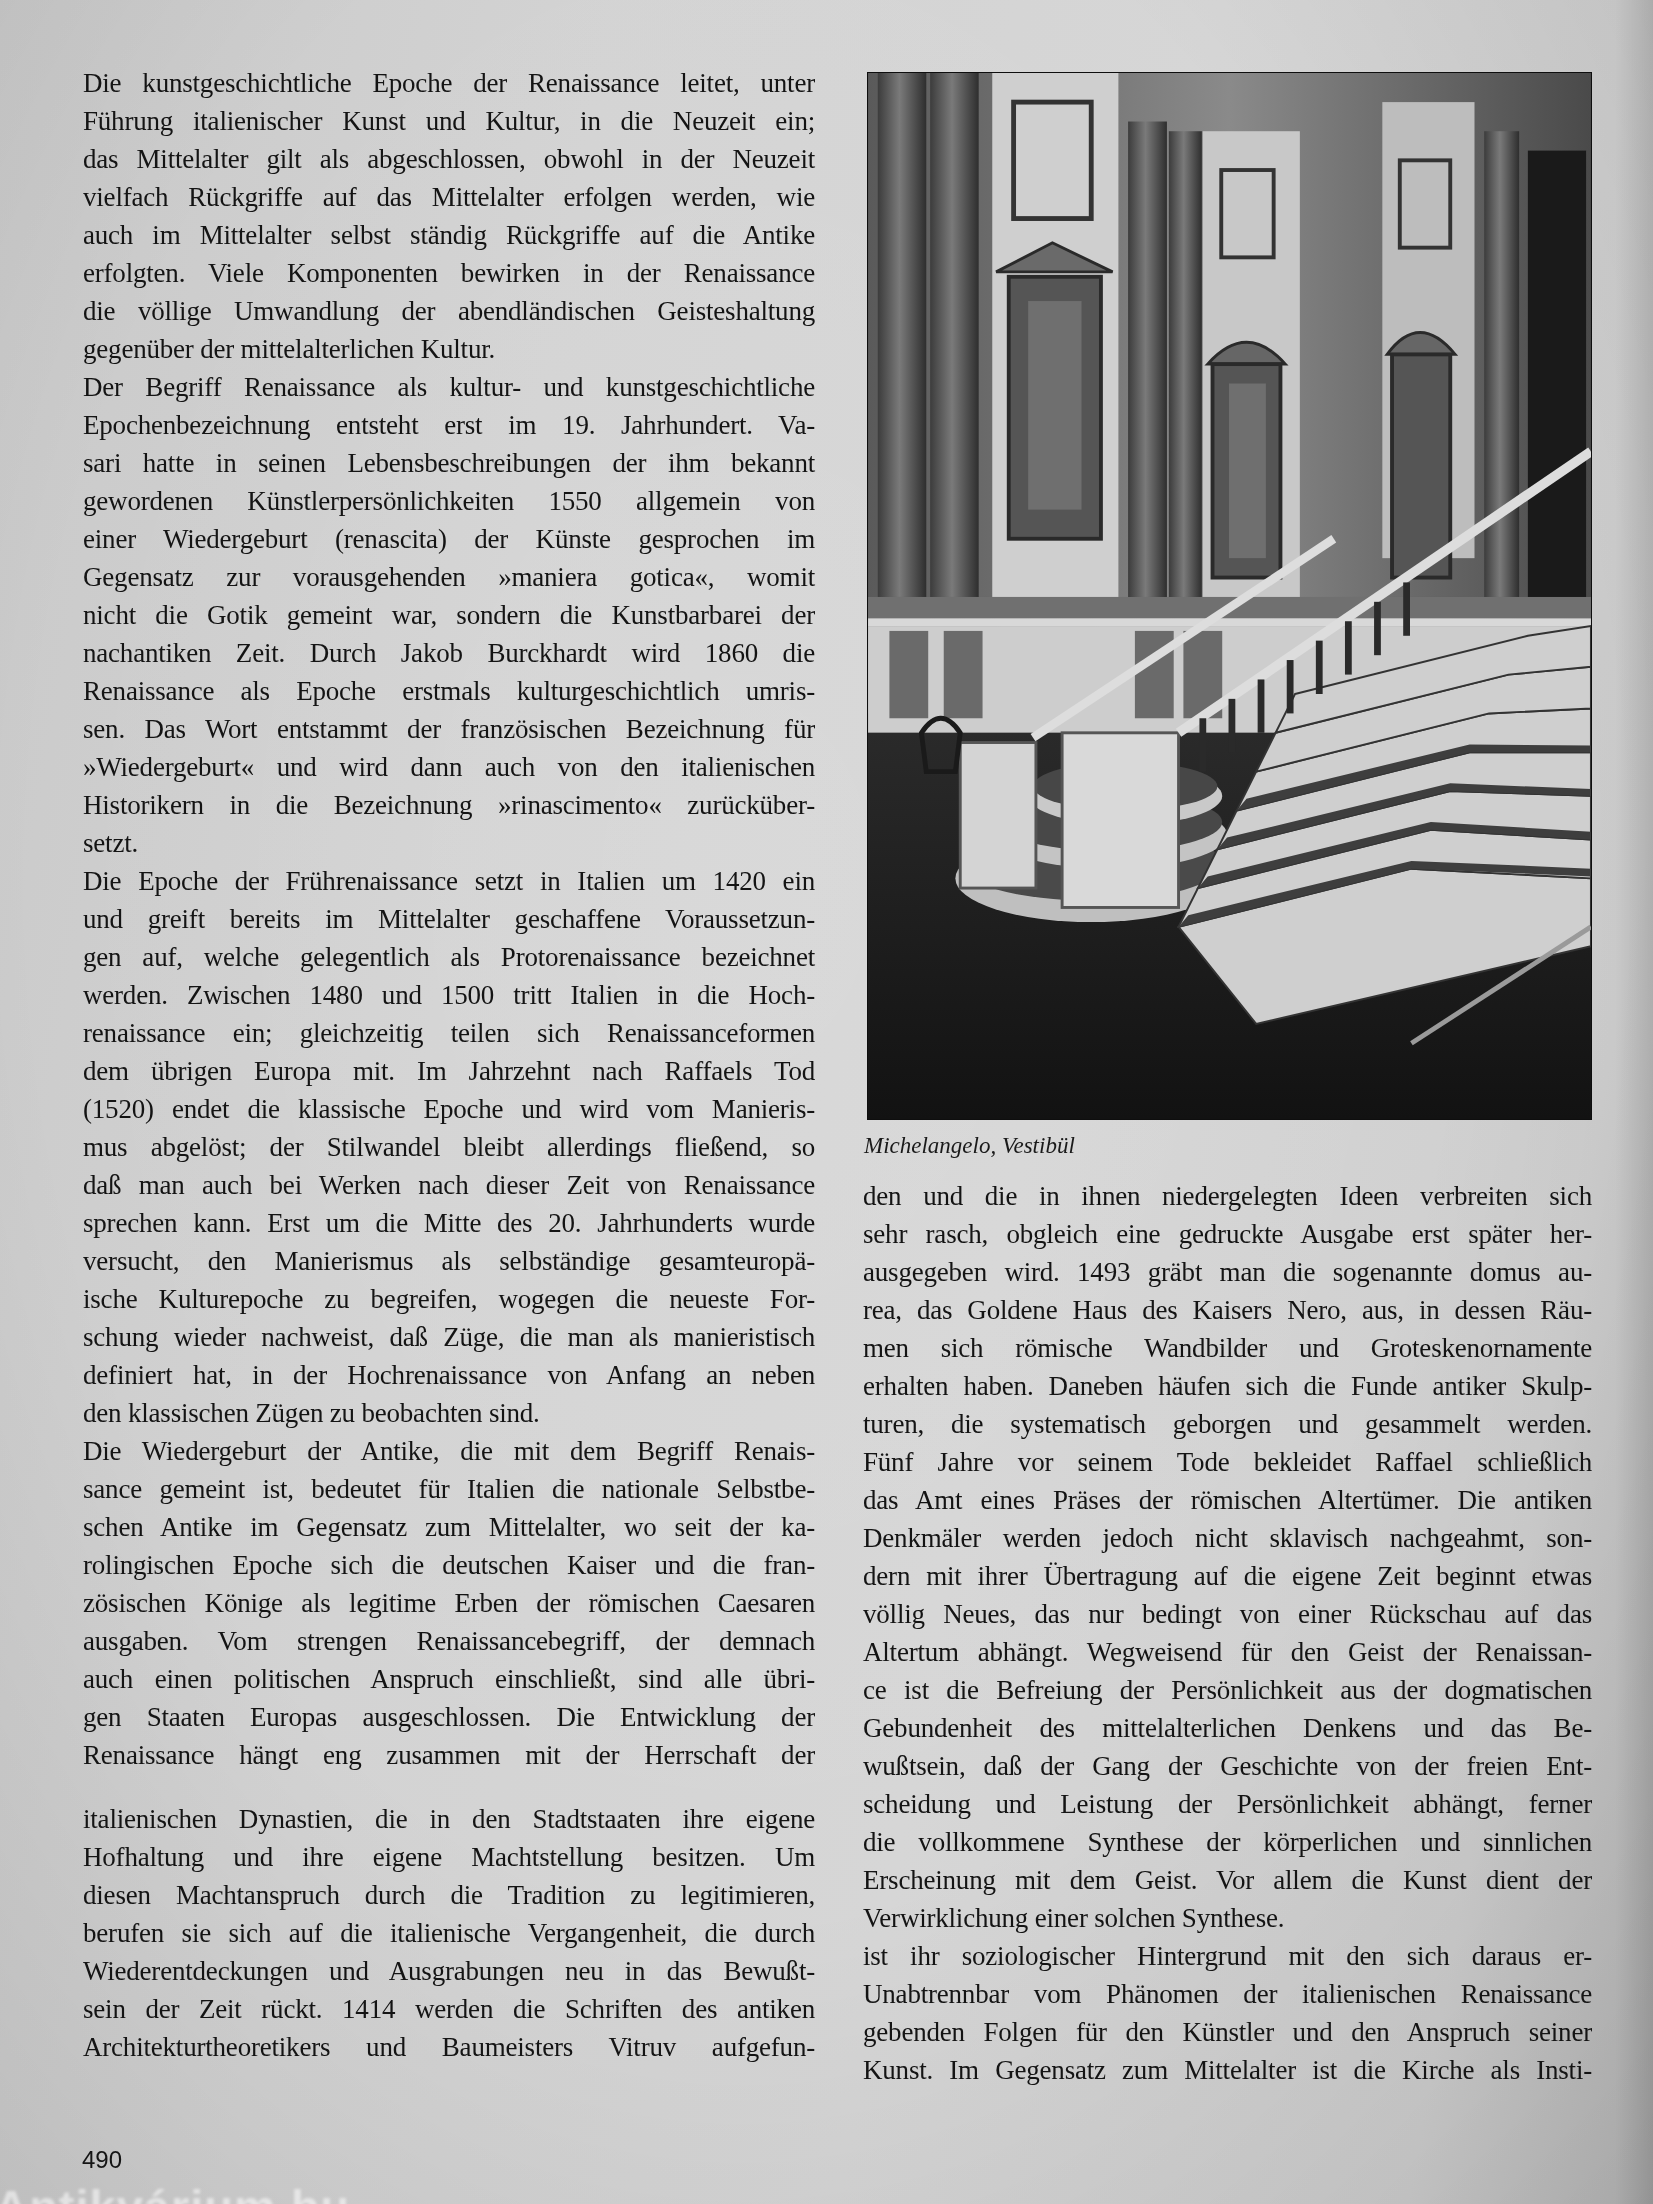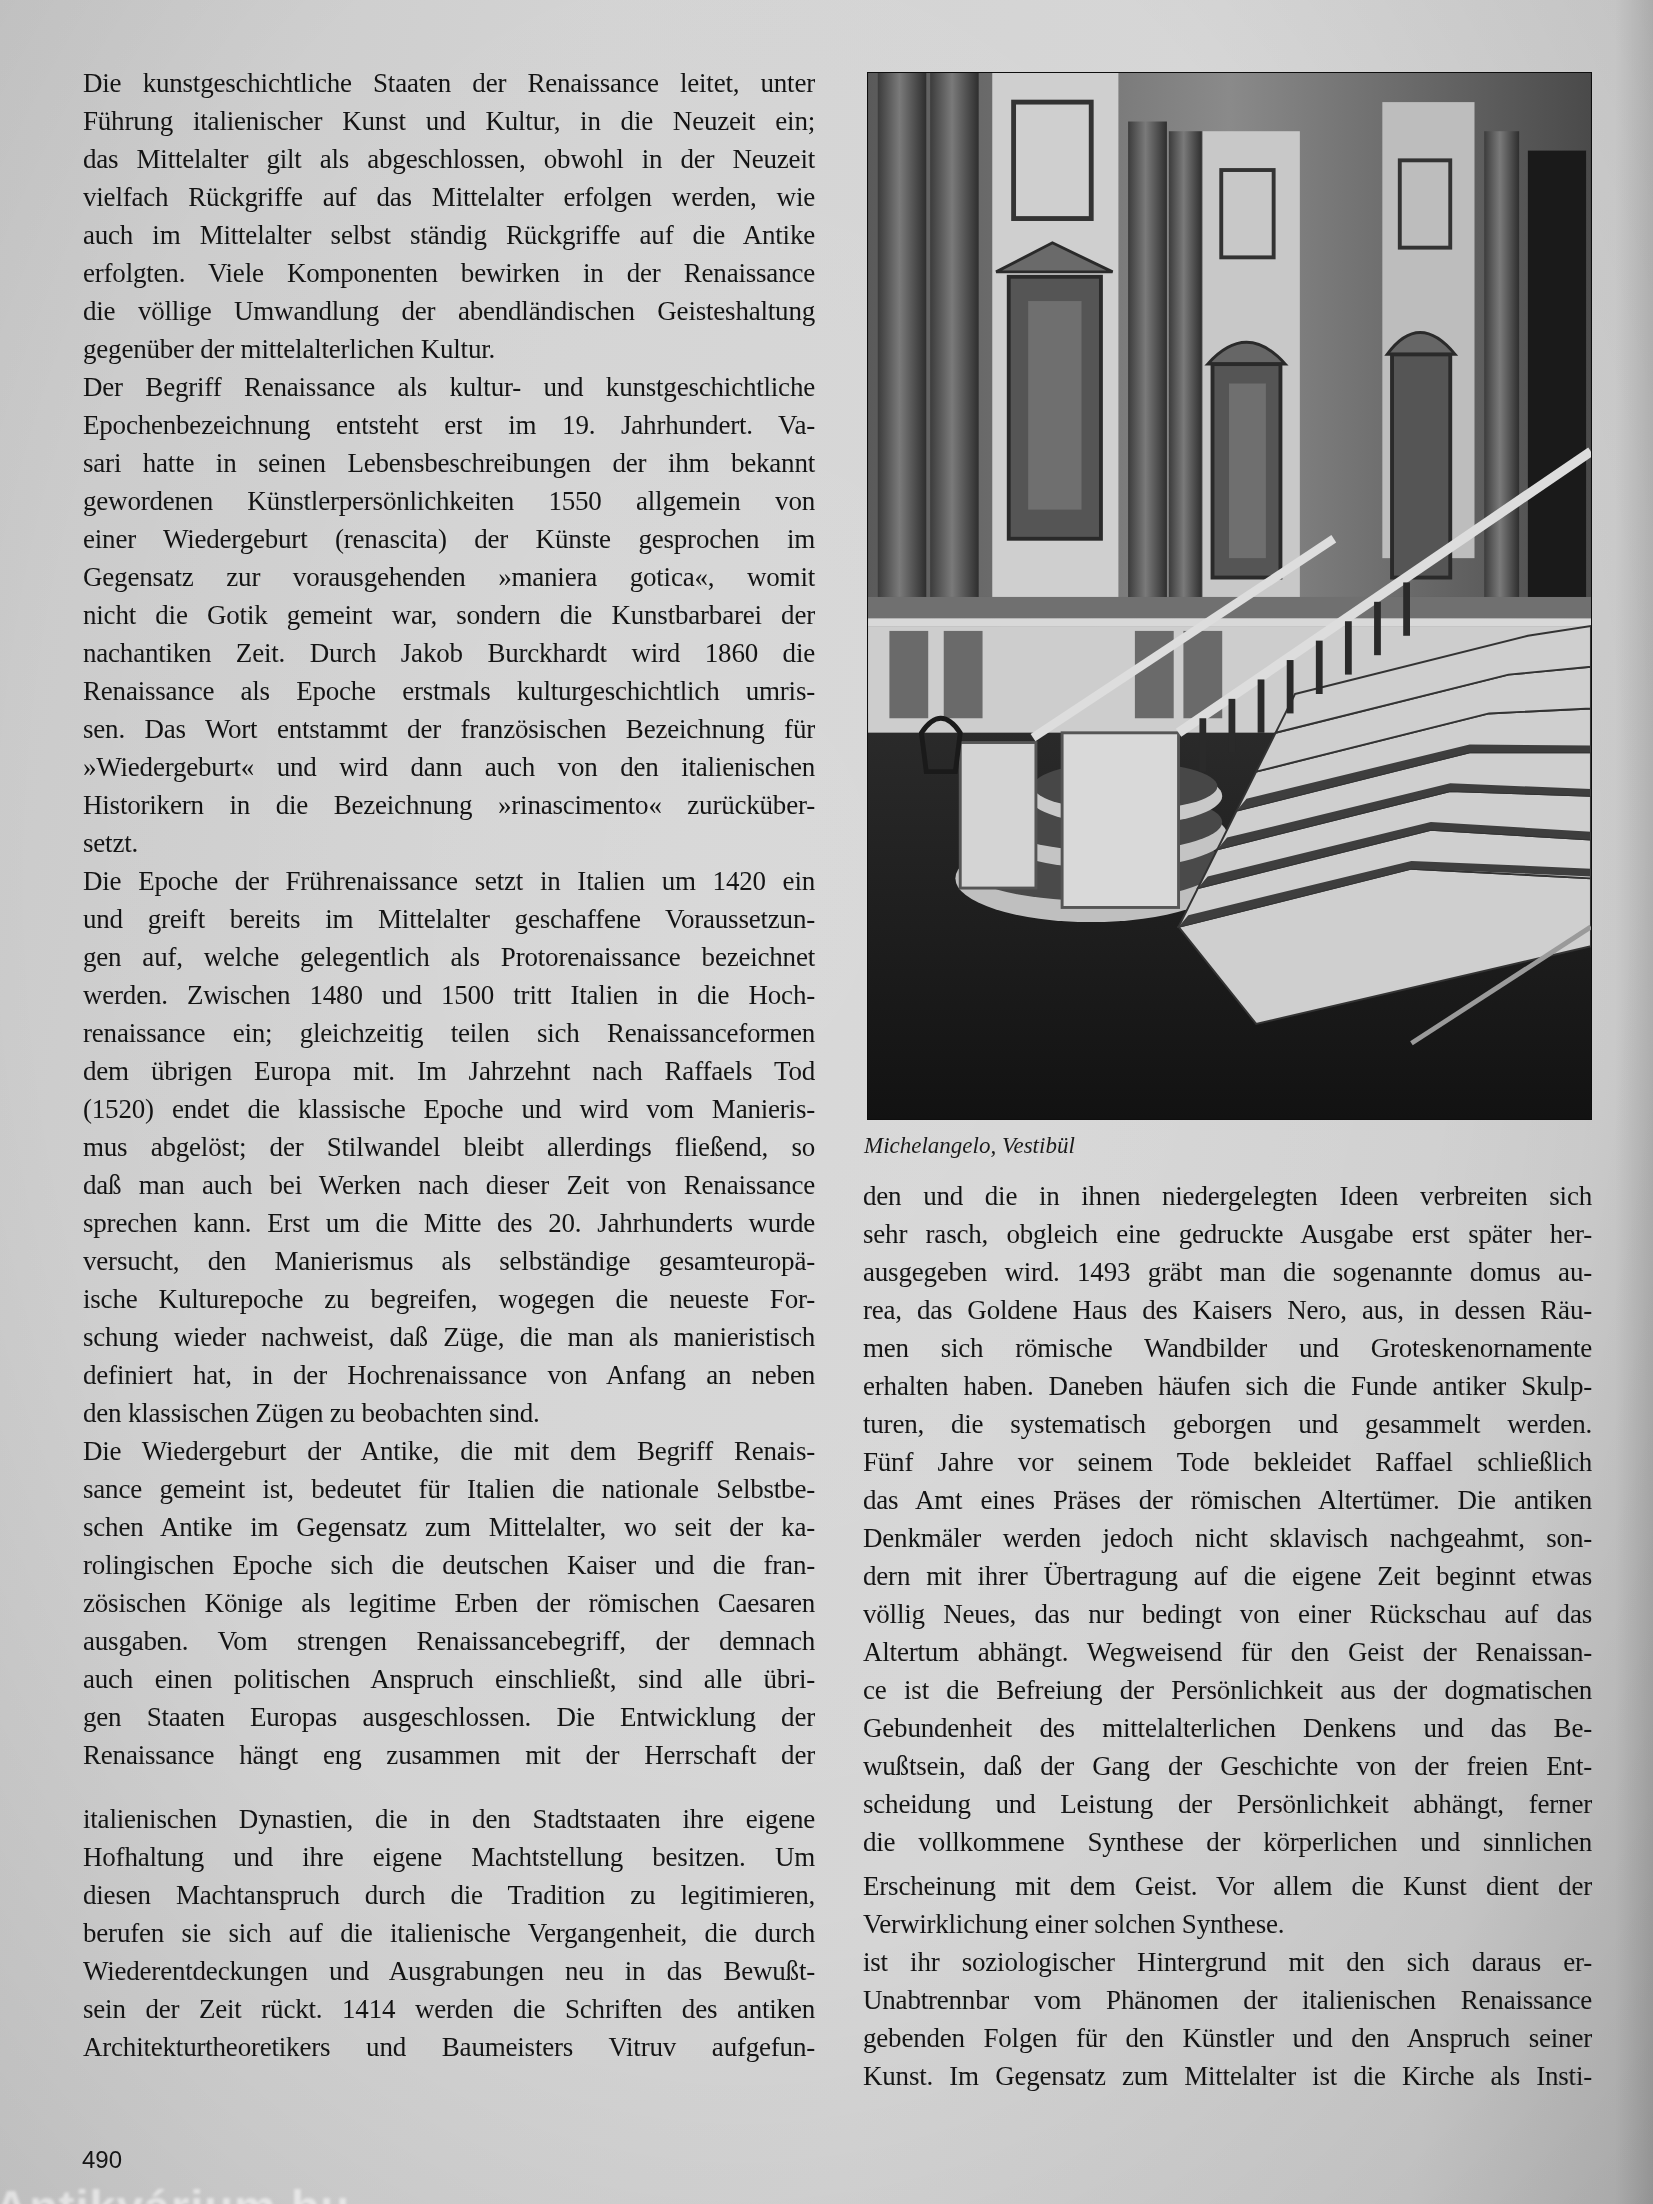--- a/index.html
+++ b/index.html
@@ -45,21 +45,21 @@
     position: absolute; right: 0; top: 0; width: 39px; height: 2205px;
     background: linear-gradient(90deg, rgba(0,0,0,0) 0%, rgba(0,0,0,0.12) 100%);
   }
 </style>
 </head>
 <body>
 
 <div class="page-vignette"></div>
 
 <div class="col col-left" id="left-col">
-    <span class="line" style="display: block;">Die kunstgeschichtliche Staaten der Renaissance leitet, unter</span>
+    <span class="line" style="display: block;">Die kunstgeschichtliche Epoche der Renaissance leitet, unter</span>
     <span class="line" style="display: block;">Führung italienischer Kunst und Kultur, in die Neuzeit ein;</span>
     <span class="line" style="display: block;">das Mittelalter gilt als abgeschlossen, obwohl in der Neuzeit</span>
     <span class="line" style="display: block;">vielfach Rückgriffe auf das Mittelalter erfolgen werden, wie</span>
     <span class="line" style="display: block;">auch im Mittelalter selbst ständig Rückgriffe auf die Antike</span>
     <span class="line" style="display: block;">erfolgten. Viele Komponenten bewirken in der Renaissance</span>
     <span class="line" style="display: block;">die völlige Umwandlung der abendländischen Geisteshaltung</span>
     <span class="line last" style="display: block;">gegenüber der mittelalterlichen Kultur.</span>
     <span class="line" style="display: block;">Der Begriff Renaissance als kultur- und kunstgeschichtliche</span>
     <span class="line" style="display: block;">Epochenbezeichnung entsteht erst im 19. Jahrhundert. Va-</span>
     <span class="line" style="display: block;">sari hatte in seinen Lebensbeschreibungen der ihm bekannt</span>
@@ -221,21 +221,21 @@
     <span class="line" style="display: block;">das Amt eines Präses der römischen Altertümer. Die antiken</span>
     <span class="line" style="display: block;">Denkmäler werden jedoch nicht sklavisch nachgeahmt, son-</span>
     <span class="line" style="display: block;">dern mit ihrer Übertragung auf die eigene Zeit beginnt etwas</span>
     <span class="line" style="display: block;">völlig Neues, das nur bedingt von einer Rückschau auf das</span>
     <span class="line" style="display: block;">Altertum abhängt. Wegweisend für den Geist der Renaissan-</span>
     <span class="line" style="display: block;">ce ist die Befreiung der Persönlichkeit aus der dogmatischen</span>
     <span class="line" style="display: block;">Gebundenheit des mittelalterlichen Denkens und das Be-</span>
     <span class="line" style="display: block;">wußtsein, daß der Gang der Geschichte von der freien Ent-</span>
     <span class="line" style="display: block;">scheidung und Leistung der Persönlichkeit abhängt, ferner</span>
     <span class="line" style="display: block;">die vollkommene Synthese der körperlichen und sinnlichen</span>
-    <span class="line" style="display: block; margin-top: 6px;">Erscheinung mit dem Geist. Vor allem die Kunst dient der</span>
+    <span class="line" style="display: block;">Erscheinung mit dem Geist. Vor allem die Kunst dient der</span>
     <span class="line last" style="display: block;">Verwirklichung einer solchen Synthese.</span>
     <span class="line" style="display: block;">ist ihr soziologischer Hintergrund mit den sich daraus er-</span>
     <span class="line" style="display: block;">Unabtrennbar vom Phänomen der italienischen Renaissance</span>
     <span class="line" style="display: block;">gebenden Folgen für den Künstler und den Anspruch seiner</span>
     <span class="line" style="display: block;">Kunst. Im Gegensatz zum Mittelalter ist die Kirche als Insti-</span>
   </div>
 
 <div class="page-number">490</div>
 <div class="watermark">Antikvárium.hu</div>
 <div class="gutter-shadow"></div>

